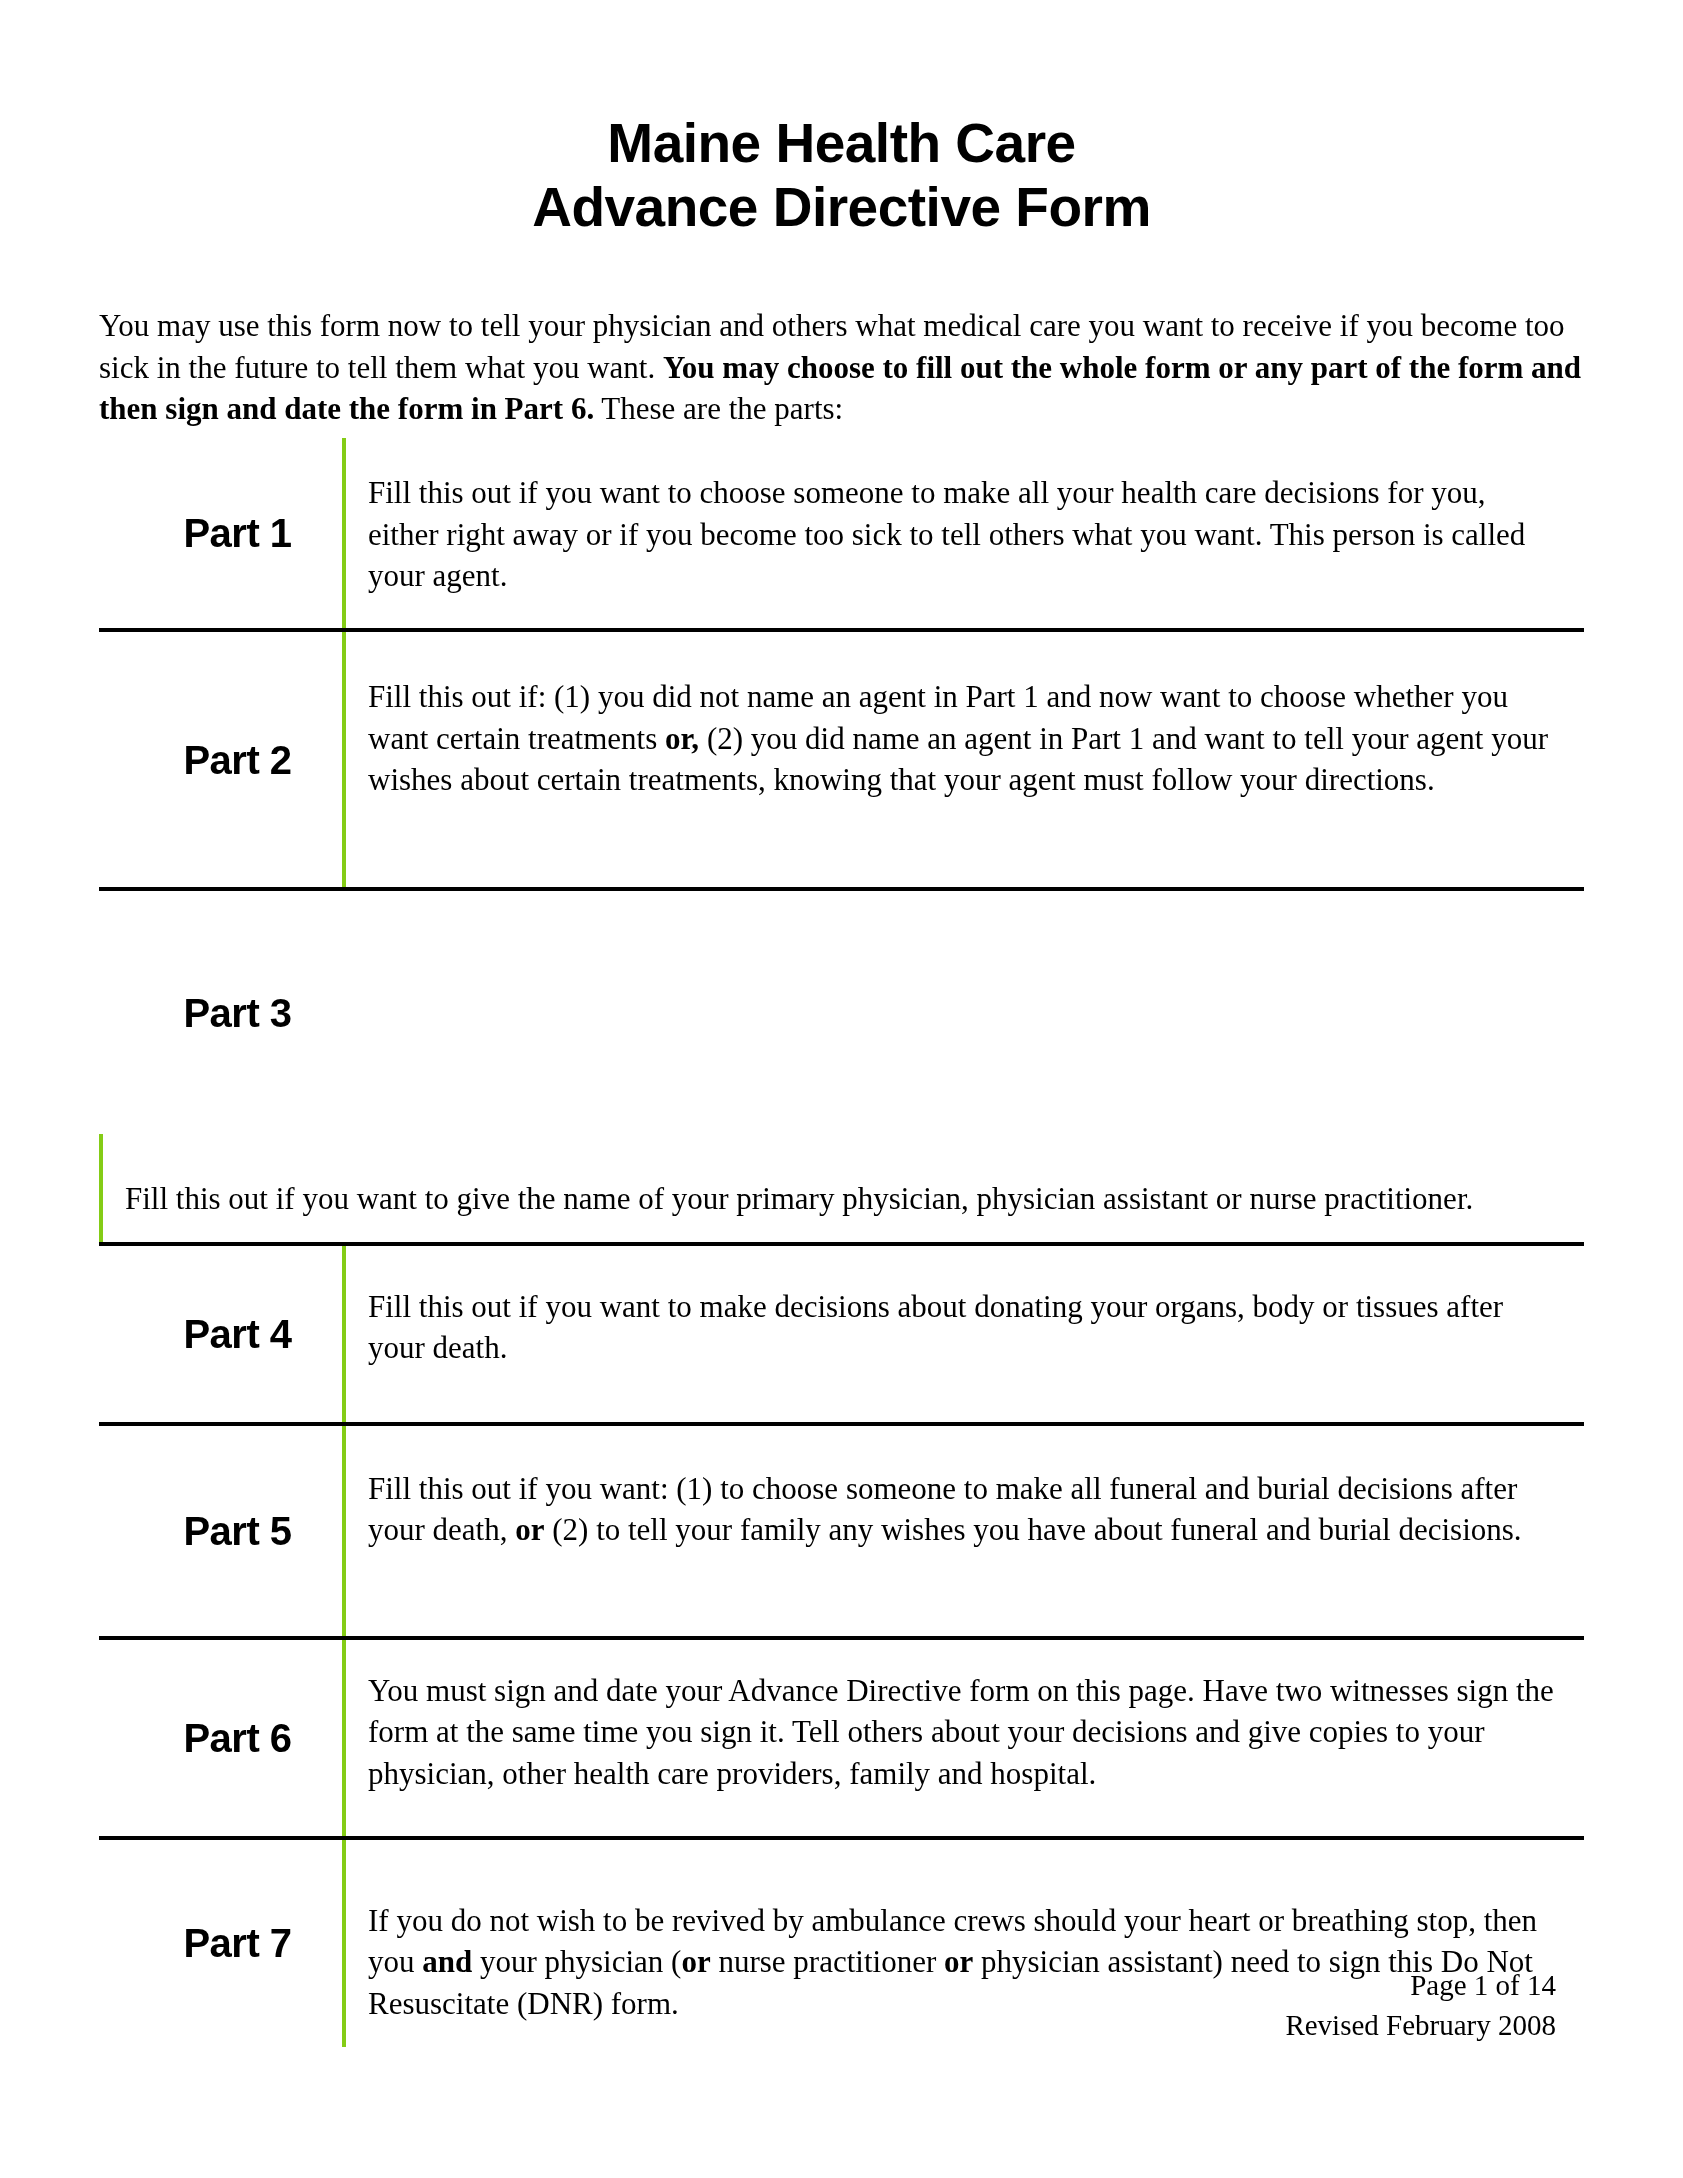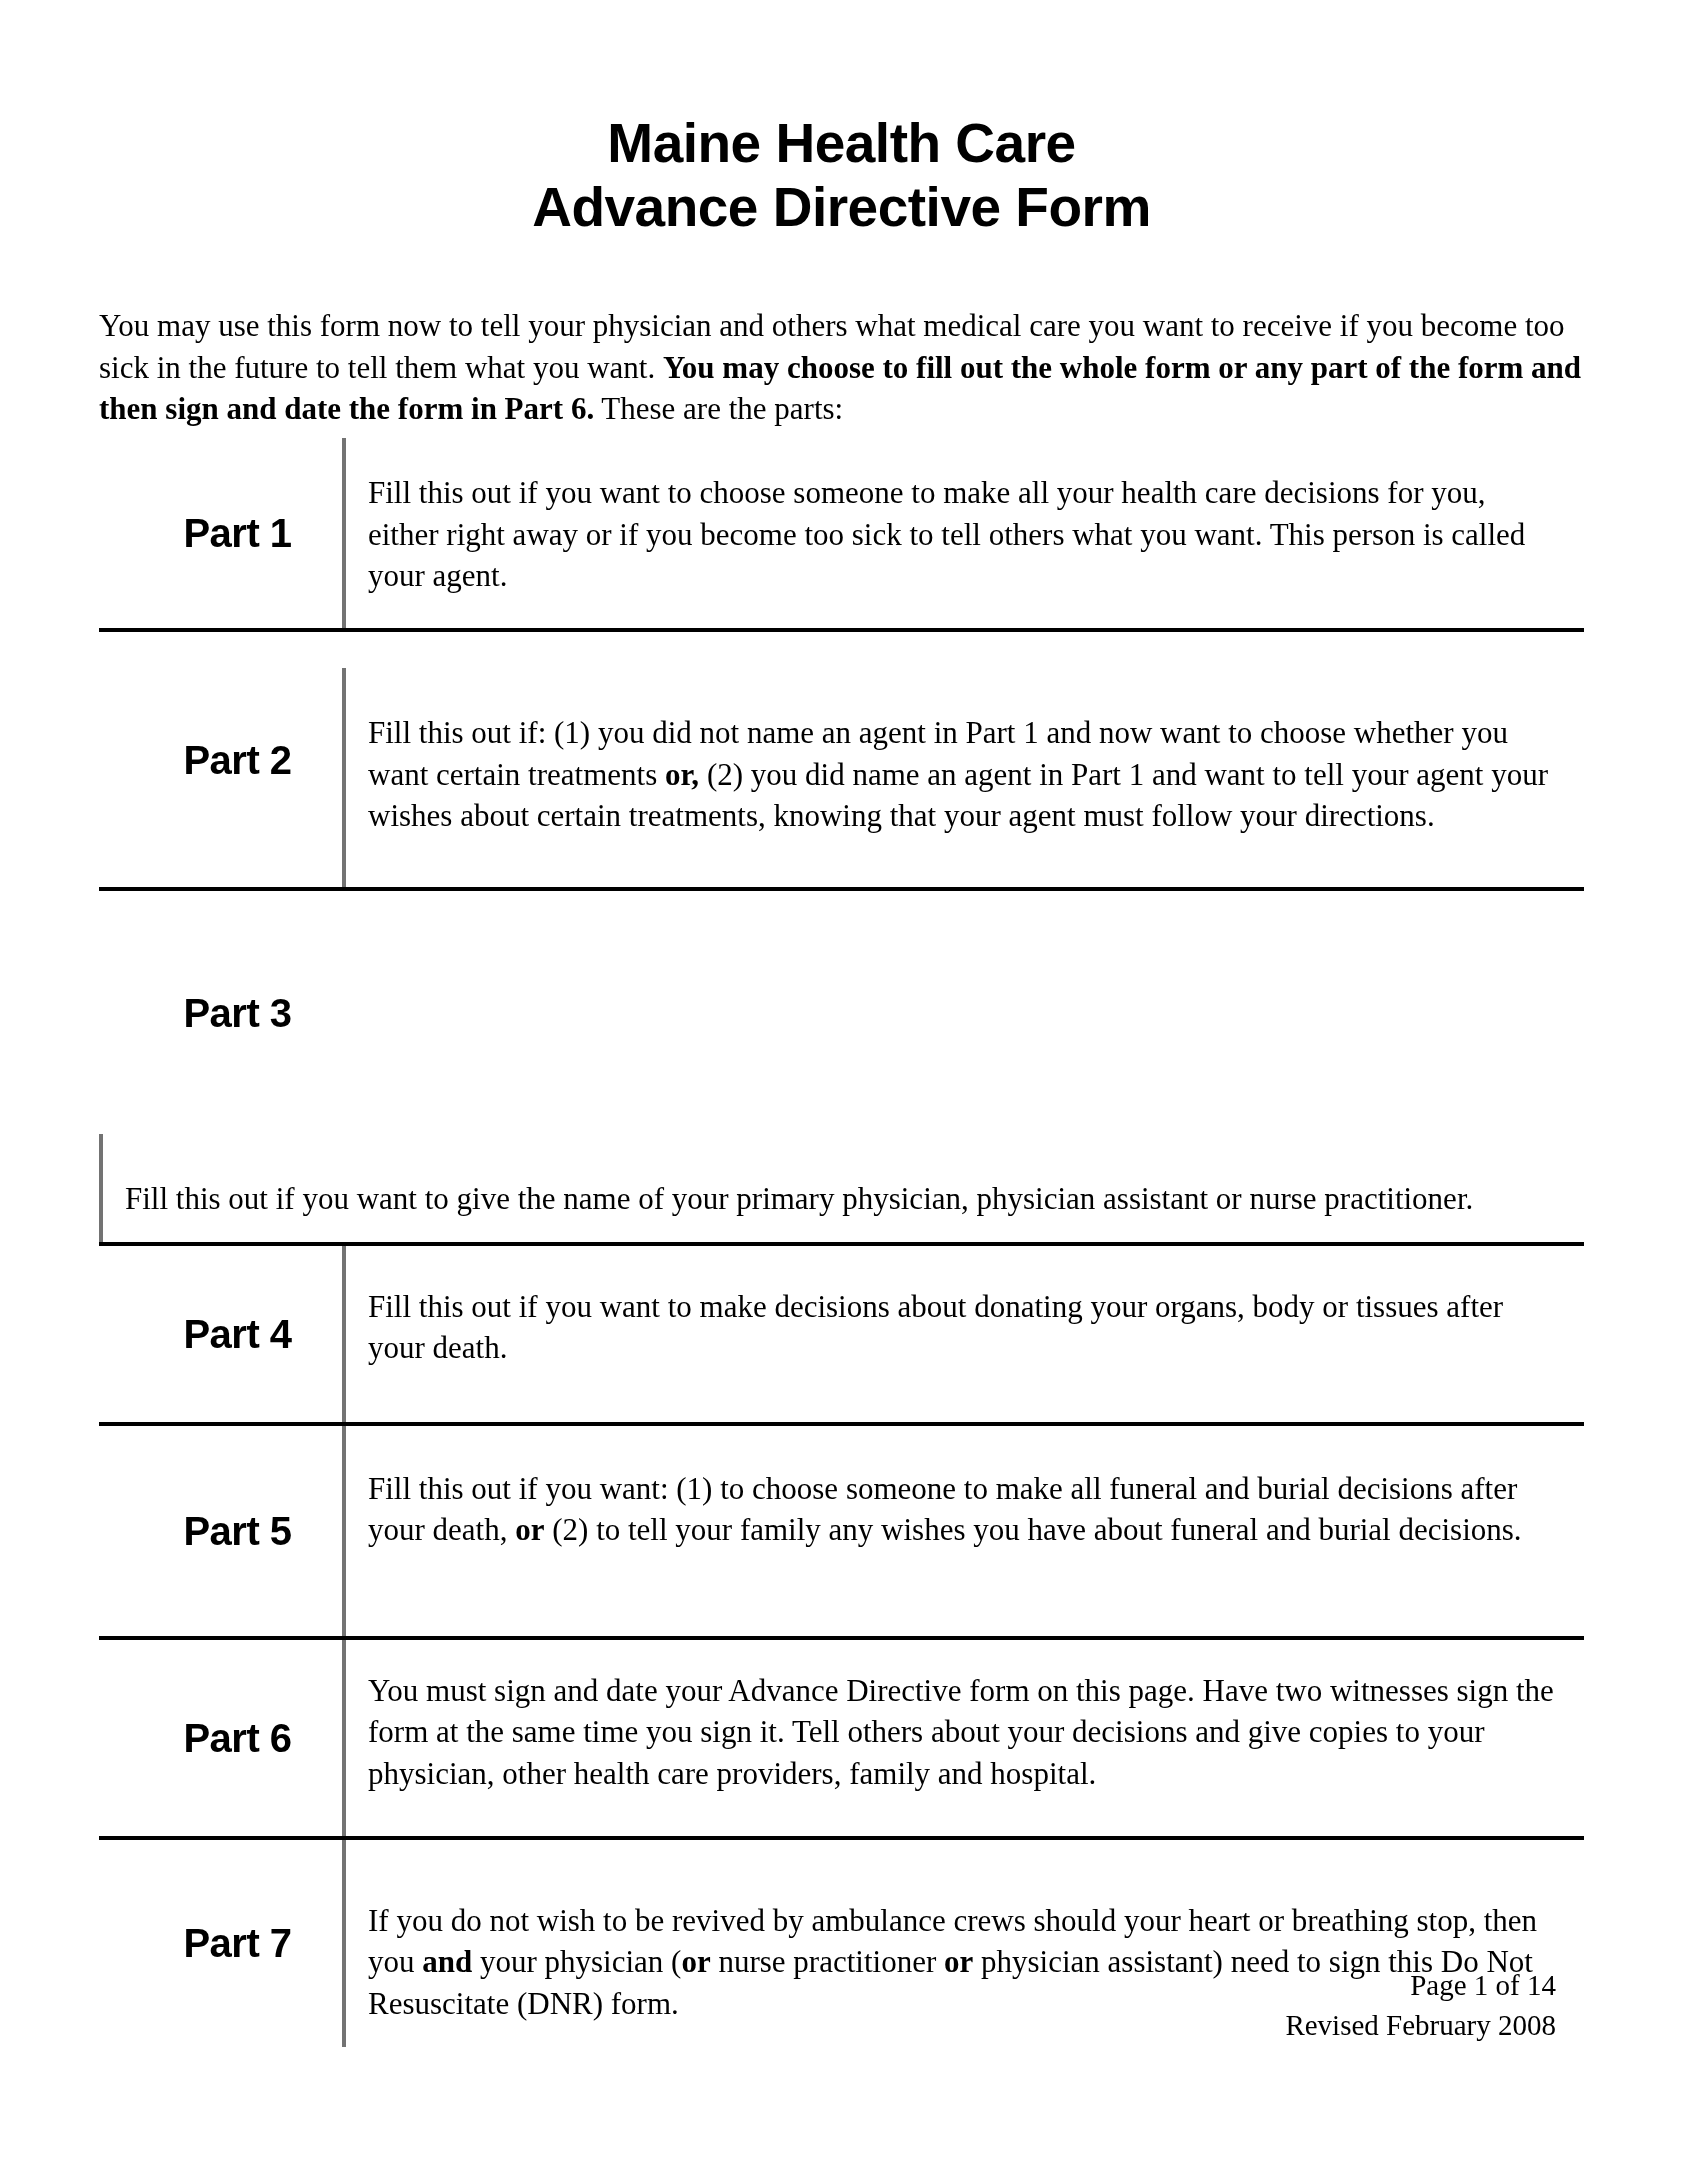--- a/index.html
+++ b/index.html
@@ -83,21 +83,21 @@
     font-family: "Liberation Sans", "DejaVu Sans", sans-serif;
     font-weight: bold;
     font-size: 40px;
     line-height: 1;
     letter-spacing: -0.5px;
     white-space: nowrap;
     margin-left: 48px;
   }
   .cell-desc {
     flex: 1 1 auto;
-    border-left: 4px solid #737373;
+    border-left: 4px solid #84cc16;
     box-sizing: border-box;
     padding: 30px 22px 22px 22px;
     display: flex;
     align-items: flex-start;
   }
   .cell-desc p {
     margin: 0;
     font-size: 31px;
     line-height: 1.345;
     text-align: left;
@@ -108,21 +108,21 @@
   .h1 { min-height: 190px; }
   .h2 { min-height: 255px; }
   .h3 { min-height: 203px; flex-direction: column; }
   .h4 { min-height: 176px; }
   .h5 { min-height: 210px; }
   .h6 { min-height: 196px; }
   .h7 { min-height: 180px; }
 
   
   .r1 .cell-desc { padding-top: 34px; }
-  .r2 .cell-desc { padding-top: 44px; margin-top: 36px; }
+  .r2 .cell-desc { padding-top: 44px; }
   .r3 .cell-desc { padding-top: 44px; }
   .r4 .cell-desc { padding-top: 40px; }
   .r5 .cell-desc { padding-top: 42px; }
   .r6 .cell-desc { padding-top: 30px; }
   .r7 .cell-desc { padding-top: 60px; font-family: Liberation Serif, serif; }
 
   
   .footer {
     position: absolute;
     right: 127px;

